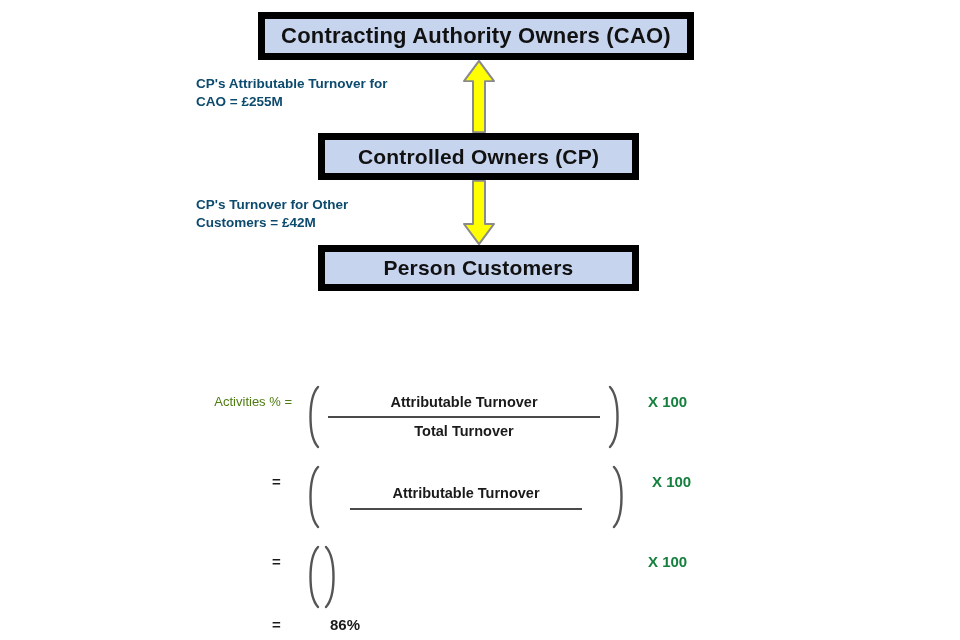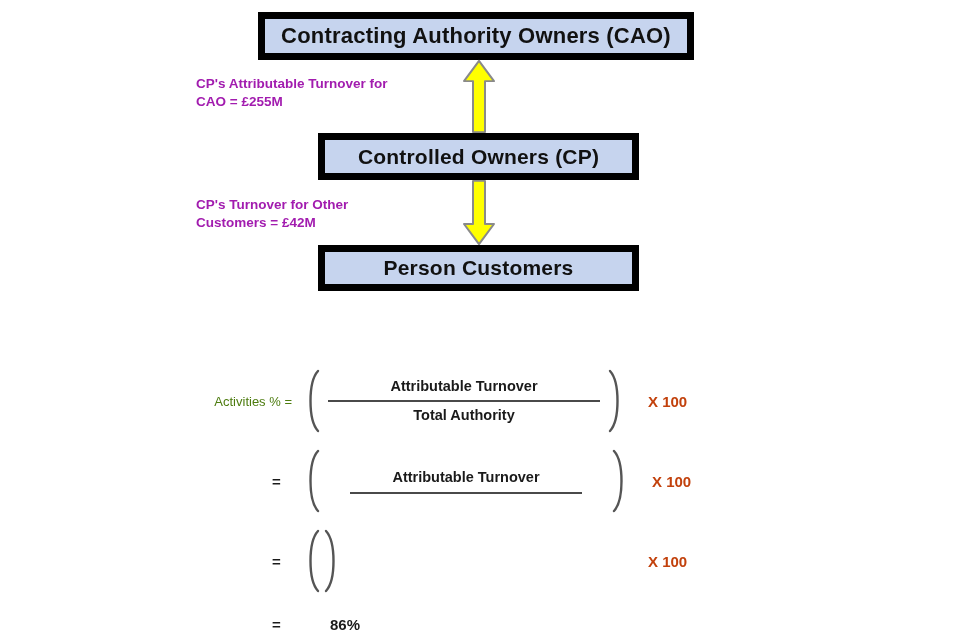--- a/index.html
+++ b/index.html
@@ -58,21 +58,21 @@
   }
   #arrow-up   { top: 58px;  height: 77px; }
   #arrow-down { top: 178px; height: 69px; }
   .flow-arrow svg { display: block; width: 100%; height: 100%; }
 
   .flow-label {
     position: absolute;
     font-size: 13.5px;
     font-weight: bold;
     line-height: 1.35;
-    color: #a21caf;
+    color: #0c4a6e;
     white-space: pre-line;
   }
   #label-cao   { left: 196px; top: 75px;  }
   #label-other { left: 196px; top: 196px; }
 
   
   #formula-block {
     position: absolute;
     left: 0;
     top: 358px;
@@ -114,21 +114,21 @@
     display: flex;
     align-items: center;
     font-size: 15px;
     font-weight: bold;
     color: #1a1a1a;
   }
 
   .paren-group {
     position: absolute;
     left: 300px;
-    top: 0;
+    top: 16px;
     height: 100%;
     display: flex;
     align-items: stretch;
   }
   .paren {
     width: 22px;
     flex: 0 0 22px;
     align-self: stretch;
   }
   .paren svg { display: block; height: 100%; width: 100%; }
@@ -158,21 +158,21 @@
   }
 
   .multiplier {
     position: absolute;
     top: 0;
     height: 100%;
     display: flex;
     align-items: center;
     font-size: 15px;
     font-weight: bold;
-    color: #c2410c;
+    color: #15803d;
   }
 
   .result-value {
     position: absolute;
     left: 330px;
     top: 0;
     height: 100%;
     display: flex;
     align-items: center;
     font-size: 15px;
@@ -223,21 +223,21 @@
     <div class="lhs-slot">Activities % =</div>
     <div class="paren-group" style="left:300px; width:328px;">
       <div class="paren">
         <svg viewBox="0 0 22 66" preserveAspectRatio="none">
           <path d="M18 3 C8 14, 8 52, 18 63" fill="none" stroke="#555555" stroke-width="2.4" stroke-linecap="round"></path>
         </svg>
       </div>
       <div class="fraction" style="width:284px;">
         <div class="frac-num">Attributable Turnover</div>
         <div class="frac-bar"></div>
-        <div class="frac-den">Total Authority</div>
+        <div class="frac-den">Total Turnover</div>
       </div>
       <div class="paren">
         <svg viewBox="0 0 22 66" preserveAspectRatio="none">
           <path d="M4 3 C14 14, 14 52, 4 63" fill="none" stroke="#555555" stroke-width="2.4" stroke-linecap="round"></path>
         </svg>
       </div>
     </div>
     <div class="multiplier" style="left:648px;">X 100</div>
   </div>
 

